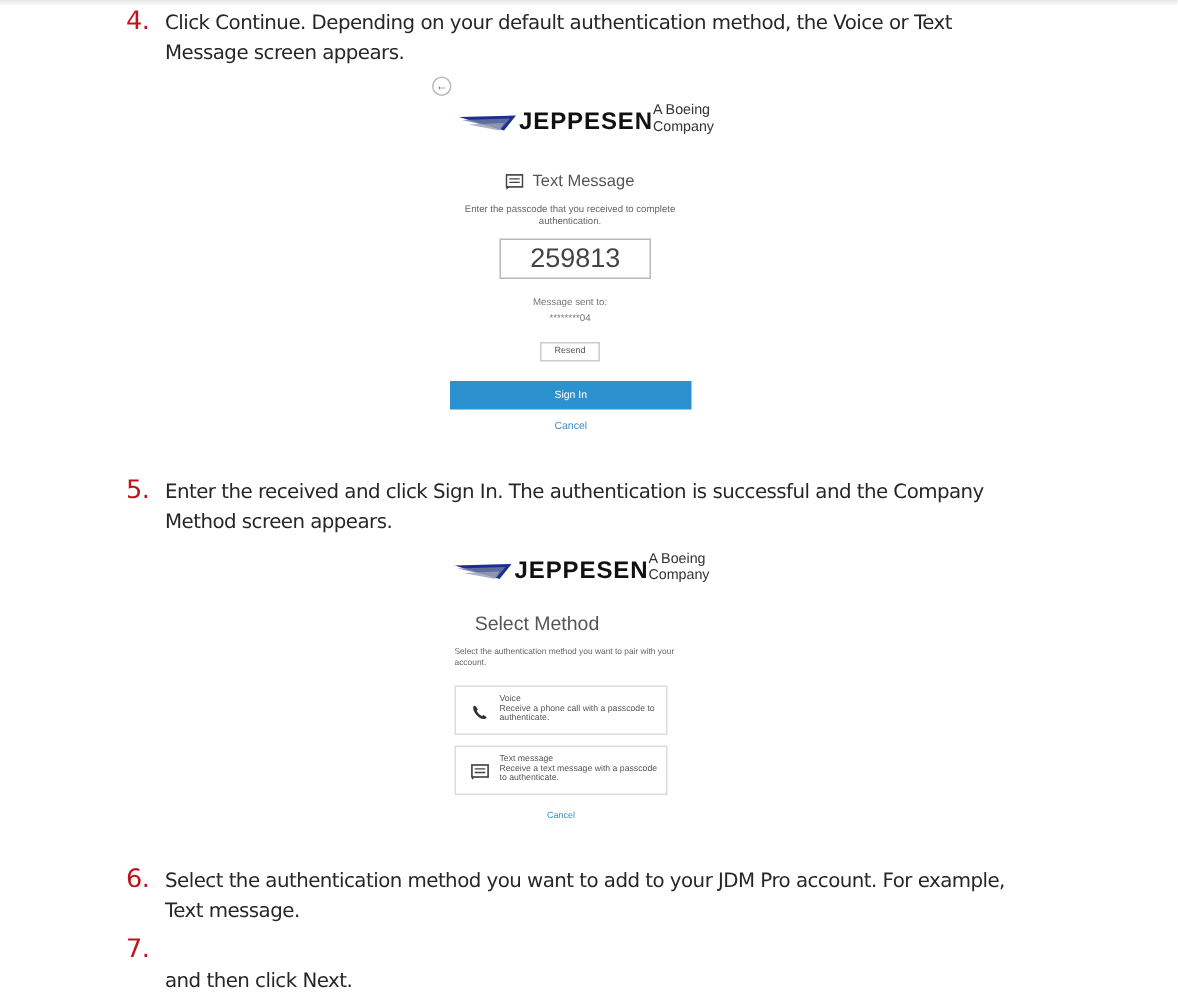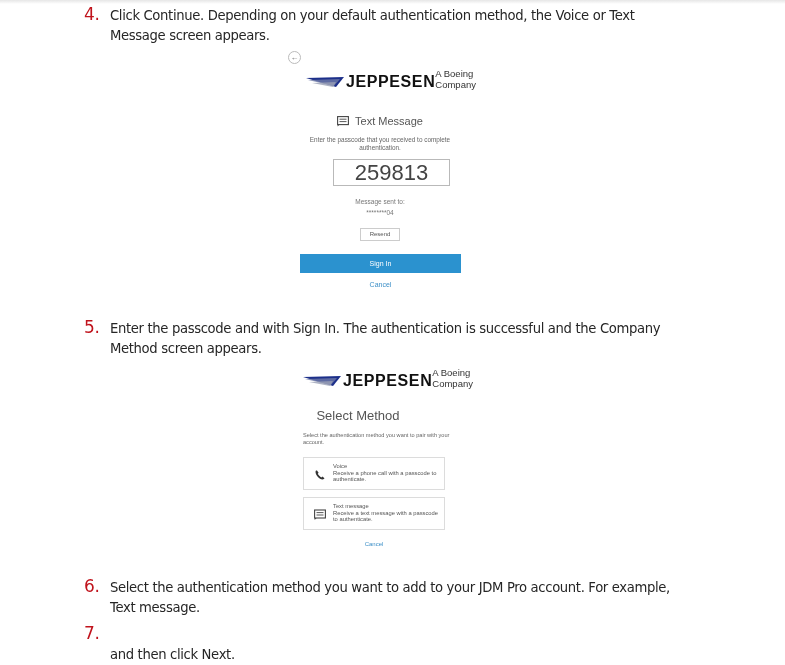--- a/index.html
+++ b/index.html
@@ -21,22 +21,22 @@
   .logo-sub { font-size: 9.5px; color: #333; margin-top: 1px; }
 
   .back-btn { position: absolute; left: 288px; top: 51px; width: 13px; height: 13px;
     border: 1px solid #bbb; border-radius: 50%; font-size: 8px; line-height: 11px; text-align: center; color: #666; }
 
   .center { position: absolute; text-align: center; }
   .tm-title { left: 300px; top: 115px; width: 160px; font-size: 11px; color: #555;
     display: flex; align-items: center; justify-content: center; gap: 6px; }
   .msg-icon { width: 12px; height: 11px; position: relative; }
   .instr { left: 300px; top: 136px; width: 160px; font-size: 6.4px; color: #666; line-height: 8px; }
-  .passcode { position: absolute; left: 333px; top: 159px; width: 117px; height: 27px;
-    border: 1px solid #b9b9b9; font-size: 22px; color: #444; text-align: center; line-height: 25px; }
+  .passcode { position: absolute; left: 333px; top: 159px; width: 101px; height: 27px;
+    border: 1px solid #b9b9b9; font-size: 18px; color: #444; text-align: center; line-height: 25px; }
   .sent-label { left: 330px; top: 198px; width: 100px; font-size: 6.5px; color: #777; }
   .sent-num { left: 330px; top: 209px; width: 100px; font-size: 6.5px; color: #777; }
   .resend { position: absolute; left: 360px; top: 228px; width: 40px; height: 13px;
     border: 1px solid #ccc; font-size: 6px; color: #555; text-align: center; line-height: 11px; background: #fff; }
   .signin { position: absolute; left: 300px; top: 254px; width: 161px; height: 19px;
     background: #2b92cf; color: #fff; font-size: 7px; text-align: center; line-height: 19px; }
   .cancel1 { left: 300px; top: 281px; width: 161px; font-size: 7px; color: #3c8fc7; }
 
   .sm-title { left: 283px; top: 408px; width: 150px; font-size: 13px; color: #555; }
   .sm-instr { position: absolute; left: 303px; top: 432px; width: 150px; font-size: 5.6px; color: #666; line-height: 7px; }
@@ -81,21 +81,21 @@
 <div class="center instr">Enter the passcode that you received to complete authentication.</div>
 <div class="passcode">259813</div>
 <div class="center sent-label">Message sent to:</div>
 <div class="center sent-num">********04</div>
 <div class="resend">Resend</div>
 <div class="signin">Sign In</div>
 <div class="center cancel1">Cancel</div>
 
 <div class="step" style="top:319px;">
   <span class="num">5.</span>
-  <span class="txt"><span>Enter the passcode and with </span><b>Sign In</b><span>. The authentication is successful and the </span><b>Company</b><br><b>Method</b><span> screen appears.</span></span>
+  <span class="txt"><span>Enter the received and click </span><b>Sign In</b><span>. The authentication is successful and the </span><b>Company</b><br><b>Method</b><span> screen appears.</span></span>
 </div>
 
 <div class="logo" style="left:303px; top:366px; width:144px;">
   <div class="logo-row">
     <svg class="logo-swoosh" viewBox="0 0 38 12">
       <path d="M0 2 L38 1 L30 11 Z" fill="#1c2f8a"></path>
       <path d="M2 4 L34 3 L28 10 Z" fill="#6f7aa8" opacity="0.8"></path>
       <path d="M6 7 L30 6 L27 11 Z" fill="#9aa0b5" opacity="0.8"></path>
     </svg>
     <span class="logo-word">JEPPESEN</span>

